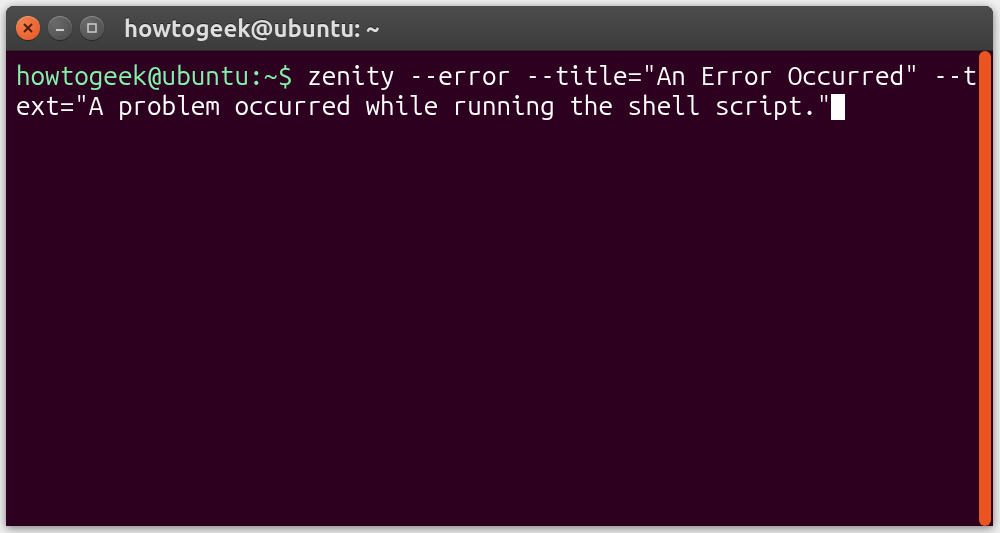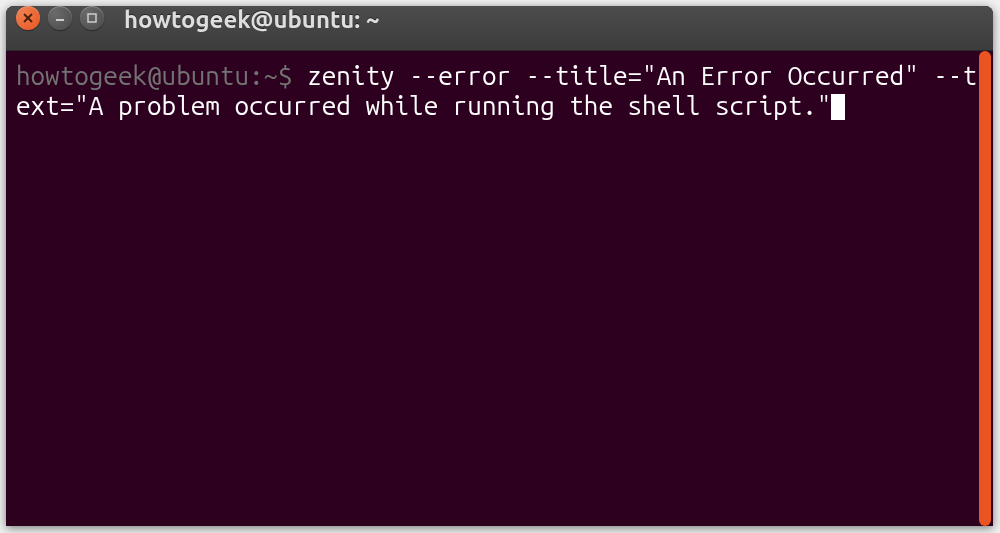--- a/index.html
+++ b/index.html
@@ -20,21 +20,21 @@
       border-radius: 8px 8px 0 0;
       overflow: hidden;
       box-shadow: 0 2px 10px rgba(0,0,0,0.5);
       background: #2c001e;
       position: relative;
     }
     .titlebar {
       height: 45px;
       background: linear-gradient(to bottom, #4c4c4c 0%, #3c3c3c 100%);
       display: flex;
-      align-items: flex-start;
+      align-items: center;
       padding: 0 10px;
       border-bottom: 1px solid #2a2a2a;
     }
     .window-controls {
       display: flex;
       gap: 8px;
       align-items: center;
       margin-right: 20px;
     }
     .ctrl-btn {
@@ -75,21 +75,21 @@
       font-size: 26px;
       line-height: 1.15;
       color: #ffffff;
       white-space: pre-wrap;
       word-break: break-all;
       height: calc(100% - 45px);
       background: #2c001e;
       position: relative;
     }
     .prompt-user {
-      color: #737373;
+      color: #86efac;
     }
     .cursor-block {
       display: inline-block;
       width: 14px;
       height: 26px;
       background: #ffffff;
       vertical-align: text-bottom;
     }
     .scrollbar-track {
       position: absolute;

